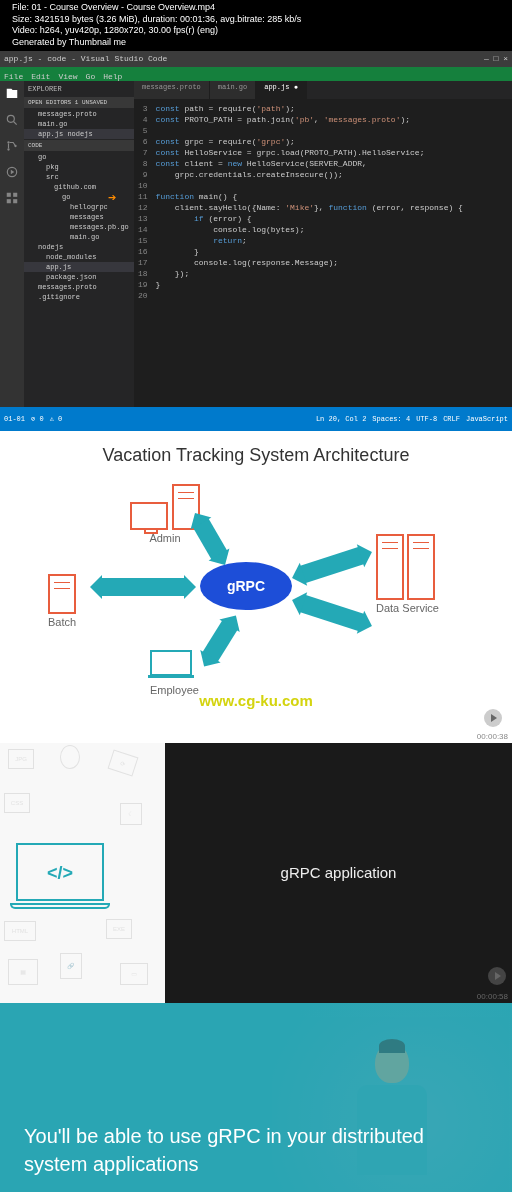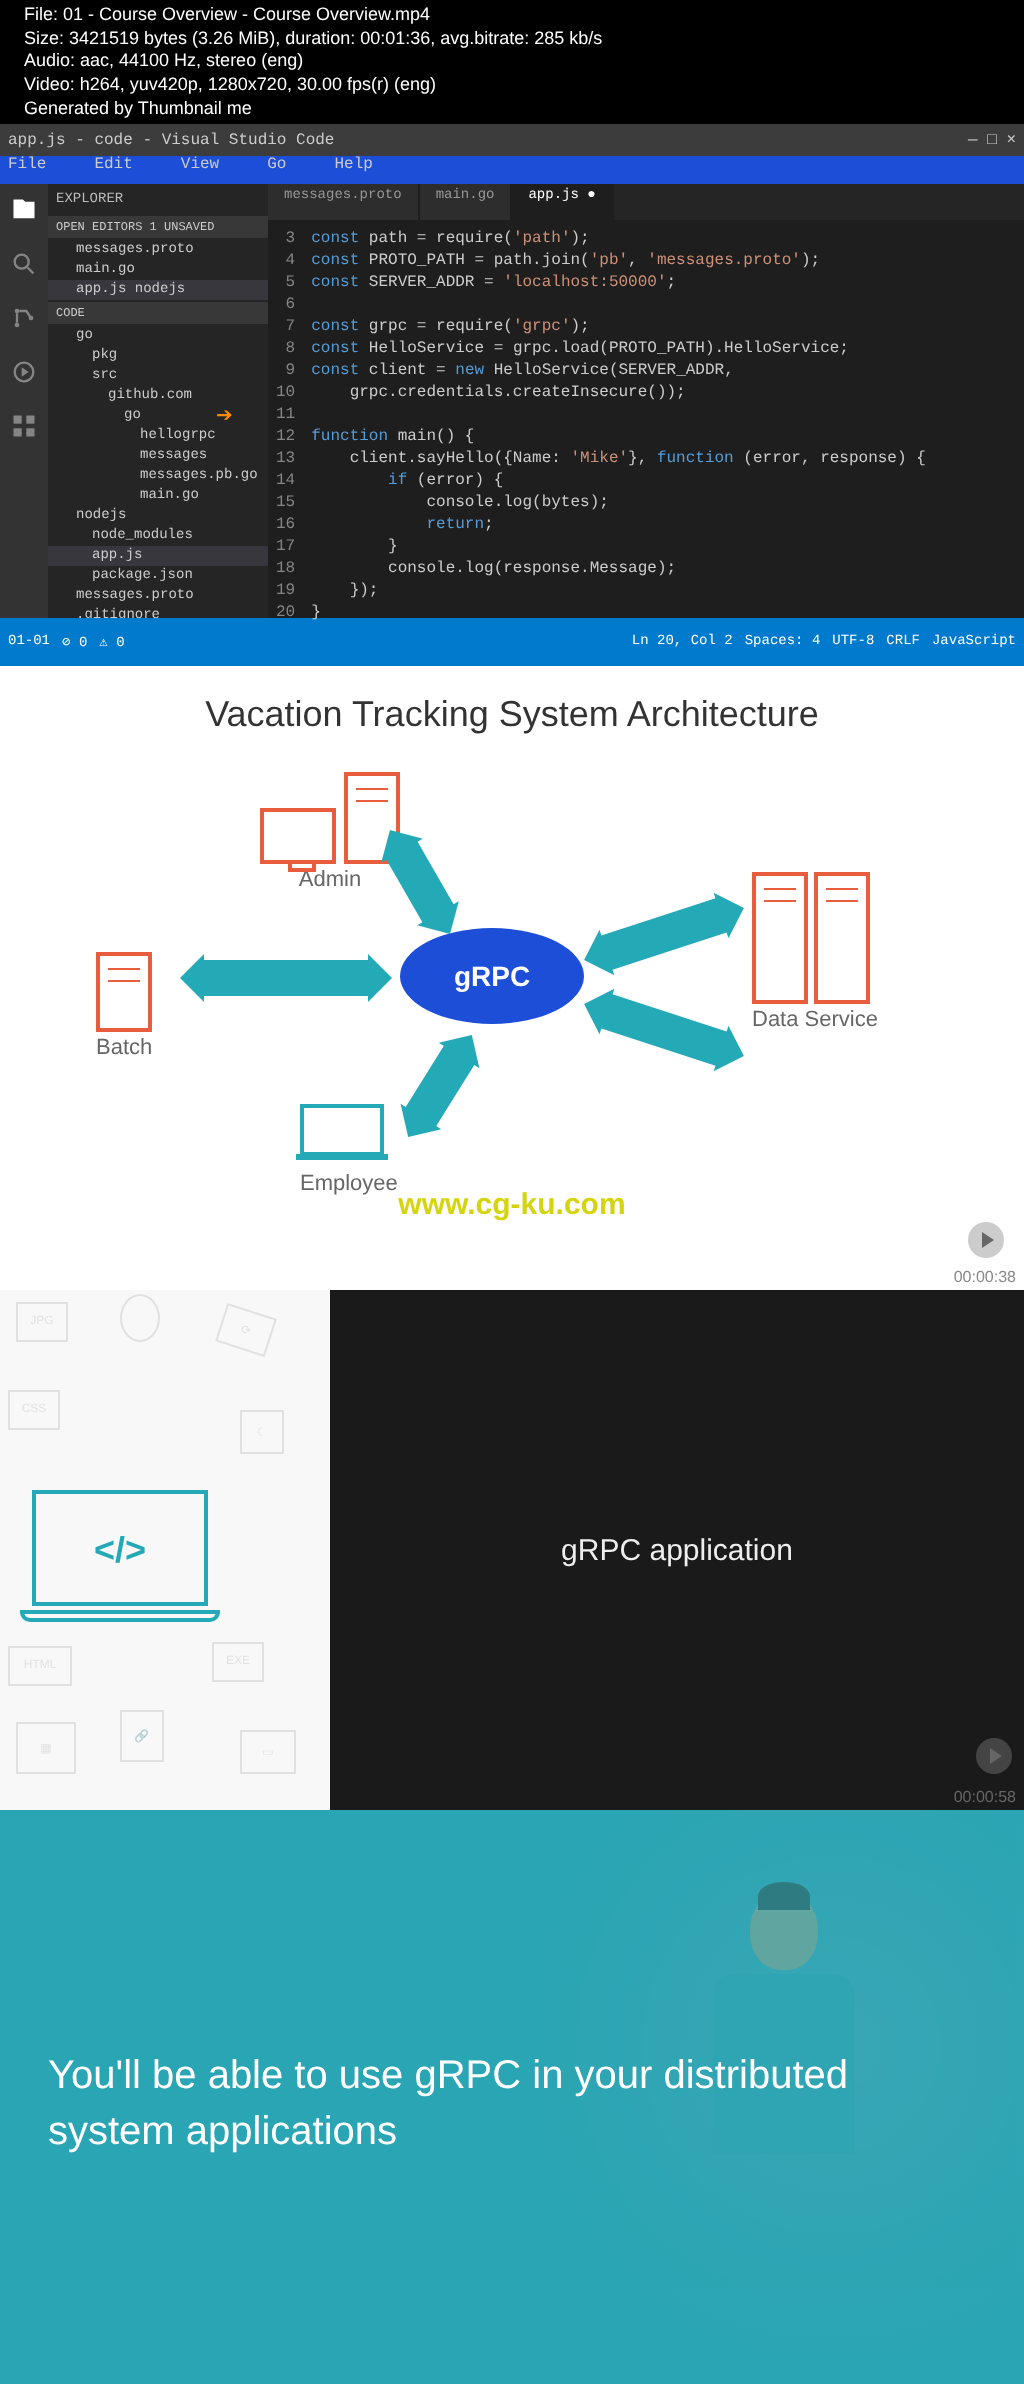--- a/index.html
+++ b/index.html
@@ -1,22 +1,22 @@
 <!DOCTYPE html>
 <html><head>
 <meta charset="utf-8">
 <style>
 *{margin:0;padding:0;box-sizing:border-box}
 body{width:512px;font-family:Arial,sans-serif;font-size:9px}
 .meta{background:#000;color:#fff;padding:2px 12px;font-size:9px;line-height:1.3;font-family:Arial}
 .vscode{background:#1e1e1e;color:#ccc;font-family:Liberation Mono, monospace;font-size:8px}
 .titlebar{background:#3c3c3c;height:16px;display:flex;align-items:center;justify-content:space-between;padding:0 4px;font-size:8px;color:#ccc}
 .titlebtns{display:flex;gap:8px}
-.menubar{background:#1d4ed8;height:14px;display:flex;align-items:flex-start;gap:24px;padding:0 4px;font-size:8px}
-.main{display:flex;height:217px}
+.menubar{background:#15803d;height:14px;display:flex;align-items:flex-end;gap:8px;padding:0 4px;font-size:8px}
+.main{display:flex;height:326px}
 .activitybar{width:24px;background:#333;display:flex;flex-direction:column;align-items:center;padding-top:6px;gap:10px}
 .activitybar svg{width:14px;height:14px;fill:#858585}
 .activitybar .active svg{fill:#fff}
 .sidebar{width:110px;background:#252526;color:#ccc;font-size:7px;overflow:hidden}
 .sidebar-header{padding:4px;font-size:7px;text-transform:uppercase;color:#bbb}
 .sidebar-section{padding:2px 4px;font-size:6px;text-transform:uppercase;background:#383838}
 .tree{padding:1px 0}
 .tree-item{padding:1px 0 1px 14px;font-size:7px;white-space:nowrap;color:#ccc}
 .tree-item.l2{padding-left:22px}
 .tree-item.l3{padding-left:30px}
@@ -73,21 +73,20 @@
 .head{width:34px;height:40px;background:#c9a57e;border-radius:50% 50% 45% 45%;margin:0 auto;position:relative}
 .head::before{content:"";position:absolute;top:-4px;left:4px;right:4px;height:14px;background:#3a3028;border-radius:50% 50% 0 0}
 .body{width:70px;height:90px;background:#3aa5b5;margin:2px auto 0;border-radius:10px 10px 0 0}
 </style>
 </head>
 <body>
 
 <div class="meta">
   <div>File: 01 - Course Overview - Course Overview.mp4</div>
     <div>Size: 3421519 bytes (3.26 MiB), duration: 00:01:36, avg.bitrate: 285 kb/s</div>
-    <div>Audio: aac, 44100 Hz, stereo (eng)</div>
     <div>Video: h264, yuv420p, 1280x720, 30.00 fps(r) (eng)</div>
     <div>Generated by Thumbnail me</div>
 </div>
 
 <div class="vscode">
   <div class="titlebar">
     <span>app.js - code - Visual Studio Code</span>
     <span class="titlebtns">― □ ×</span>
   </div>
   <div class="menubar">
@@ -174,21 +173,20 @@
             <div>15</div>
             <div>16</div>
             <div>17</div>
             <div>18</div>
             <div>19</div>
             <div>20</div>
           </div>
         <div class="lines" id="codelines">
             <div><span class="kw">const</span> path = require(<span class="str">'path'</span>);</div>
             <div><span class="kw">const</span> PROTO_PATH = path.join(<span class="str">'pb'</span>, <span class="str">'messages.proto'</span>);</div>
-            <div><span class="kw">const</span> SERVER_ADDR = <span class="str">'localhost:50000'</span>;</div>
             <div>&nbsp;</div>
             <div><span class="kw">const</span> grpc = require(<span class="str">'grpc'</span>);</div>
             <div><span class="kw">const</span> HelloService = grpc.load(PROTO_PATH).HelloService;</div>
             <div><span class="kw">const</span> client = <span class="kw">new</span> HelloService(SERVER_ADDR,</div>
             <div>    grpc.credentials.createInsecure());</div>
             <div>&nbsp;</div>
             <div><span class="kw">function</span> main() {</div>
             <div>    client.sayHello({Name: <span class="str">'Mike'</span>}, <span class="kw">function</span> (error, response) {</div>
             <div>        <span class="kw">if</span> (error) {</div>
             <div>            console.log(bytes);</div>

